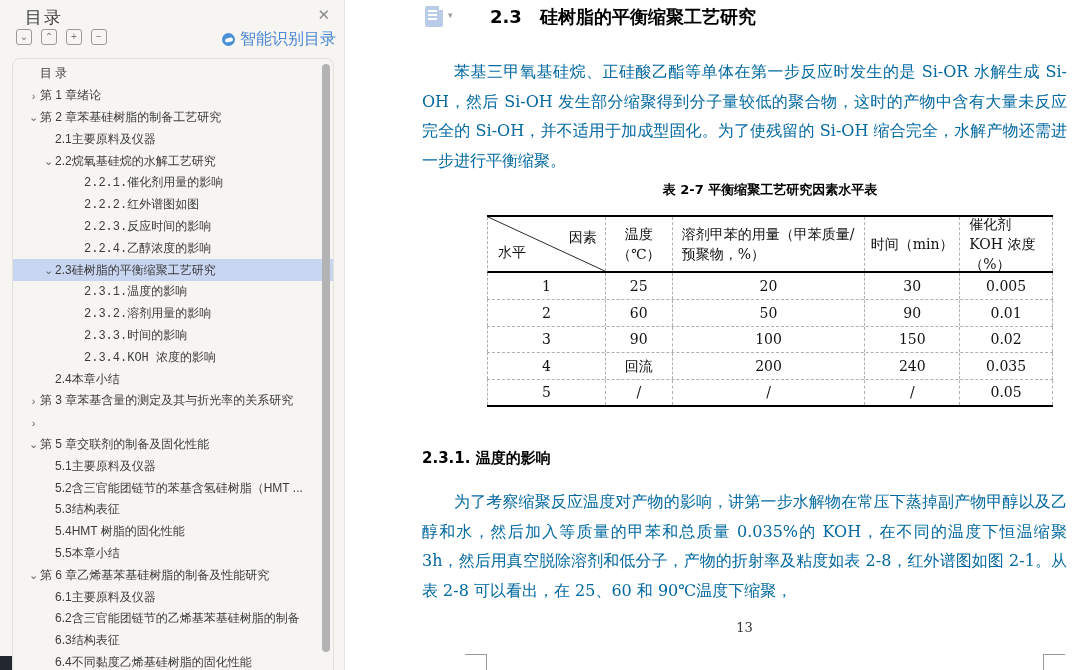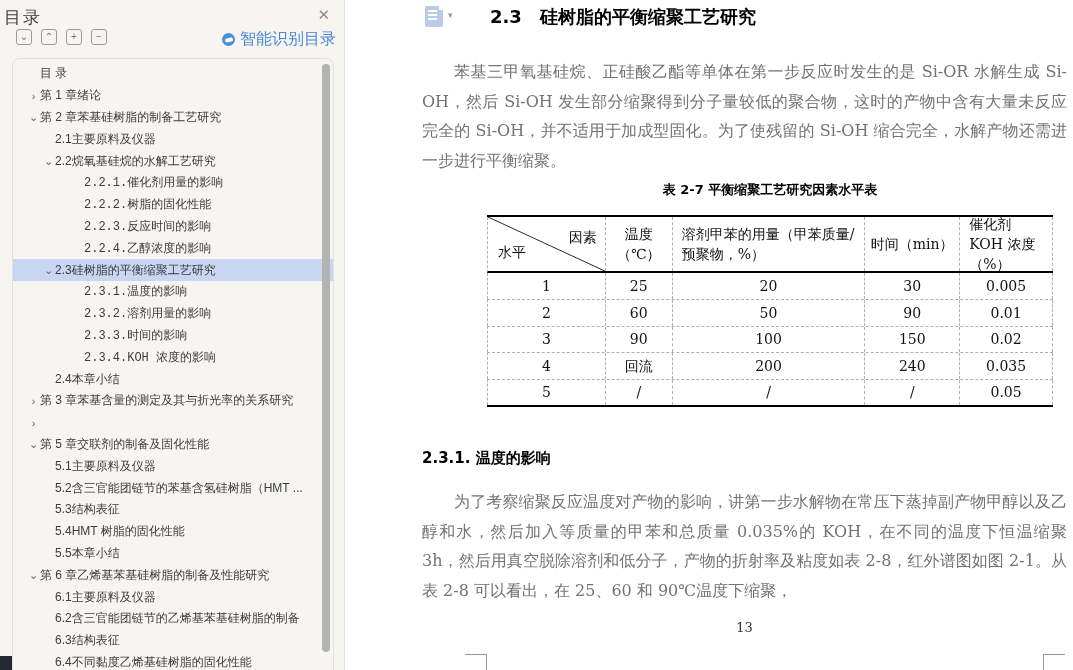--- a/index.html
+++ b/index.html
@@ -3,21 +3,21 @@
 <meta charset="utf-8">
 <style>
   * { margin:0; padding:0; box-sizing:border-box; }
   html,body { width:1073px; height:670px; overflow:hidden;
     font-family:"Liberation Sans","DejaVu Sans",sans-serif; background:#fff; }
   #app { position:relative; width:1073px; height:670px; background:#fff; }
 
   
   #sidebar { position:absolute; left:0; top:0; width:345px; height:670px;
     background:#f7f5f2; border-right:1px solid #e6e4e0; }
-  .sb-title { position:absolute; left:4px; top:6px; font-size:17px; color:#3a3a3a; letter-spacing:2px; }
+  .sb-title { position:absolute; left:25px; top:6px; font-size:17px; color:#3a3a3a; letter-spacing:2px; }
   .sb-close { position:absolute; right:14px; top:6px; font-size:15px; color:#8b8b8b; cursor:pointer; }
   .sb-toolbar { position:absolute; left:16px; top:29px; display:flex; gap:9px; }
   .tool-btn { width:16px; height:16px; border:1px solid #9a9a9a; border-radius:3px;
     color:#777; font-size:10px; line-height:14px; text-align:center; background:#f7f5f2; cursor:pointer; }
   .smart-btn { position:absolute; right:8px; top:29px; display:flex; align-items:center; gap:5px; cursor:pointer; }
   .ai-dot { width:13px; height:13px; border-radius:50%; background:#4a90d9; position:relative; }
   .ai-dot::after { content:""; position:absolute; left:2.5px; top:5px; width:8px; height:3.5px;
     background:#fff; border-radius:2px; transform:rotate(-12deg); }
   .smart-label { font-size:16px; color:#4a87d5; }
 
@@ -43,21 +43,21 @@
   .doc-icon { width:18px; height:21px; background:#b9cbe7; border-radius:2px; position:relative; }
   .doc-icon::before { content:""; position:absolute; left:3px; top:4px; width:9px; height:2px;
     background:#fff; box-shadow:0 4px 0 #fff, 0 8px 0 #fff; }
   .doc-icon::after { content:""; position:absolute; right:-2px; top:-2px; width:6px; height:6px;
     background:#fff; }
   .nav-caret { font-size:9px; color:#9a9a9a; margin-top:4px; }
 
   .doc-heading { position:absolute; left:145px; top:5px; font-size:18px; font-weight:bold; color:#000;
     font-family:"DejaVu Sans","Liberation Sans",sans-serif; }
   .para { position:absolute; left:77px; width:645px; font-size:16px; line-height:29.5px;
-    text-align:justify; text-indent:2em; color:#737373; }
+    text-align:justify; text-indent:2em; color:#0369a1; }
   #para1 { top:57px; }
   .tbl-caption { position:absolute; left:142px; top:181px; width:566px; text-align:center;
     font-size:13px; font-weight:bold; color:#000;
     font-family:"DejaVu Sans","Liberation Sans",sans-serif; }
 
   .tbl { position:absolute; left:142px; top:215px; width:566px;
     border-top:2px solid #000; border-bottom:2px solid #000; font-size:14px; }
   .tr { display:flex; border-left:1px dashed #b0b0b0; }
   .tr > .td { border-right:1px dashed #b0b0b0; }
   .tr.head { height:56px; border-bottom:2px solid #000; }
@@ -120,21 +120,21 @@
           <div class="toc-item lvl1">
             <span class="arrow">⌄</span>
             <span class="lbl">2.2烷氧基硅烷的水解工艺研究</span>
           </div>
           <div class="toc-item lvl2">
             <span class="arrow"></span>
             <span class="lbl">2.2.1.催化剂用量的影响</span>
           </div>
           <div class="toc-item lvl2">
             <span class="arrow"></span>
-            <span class="lbl">2.2.2.树脂的固化性能</span>
+            <span class="lbl">2.2.2.红外谱图如图</span>
           </div>
           <div class="toc-item lvl2">
             <span class="arrow"></span>
             <span class="lbl">2.2.3.反应时间的影响</span>
           </div>
           <div class="toc-item lvl2">
             <span class="arrow"></span>
             <span class="lbl">2.2.4.乙醇浓度的影响</span>
           </div>
           <div class="toc-item lvl1 selected">

